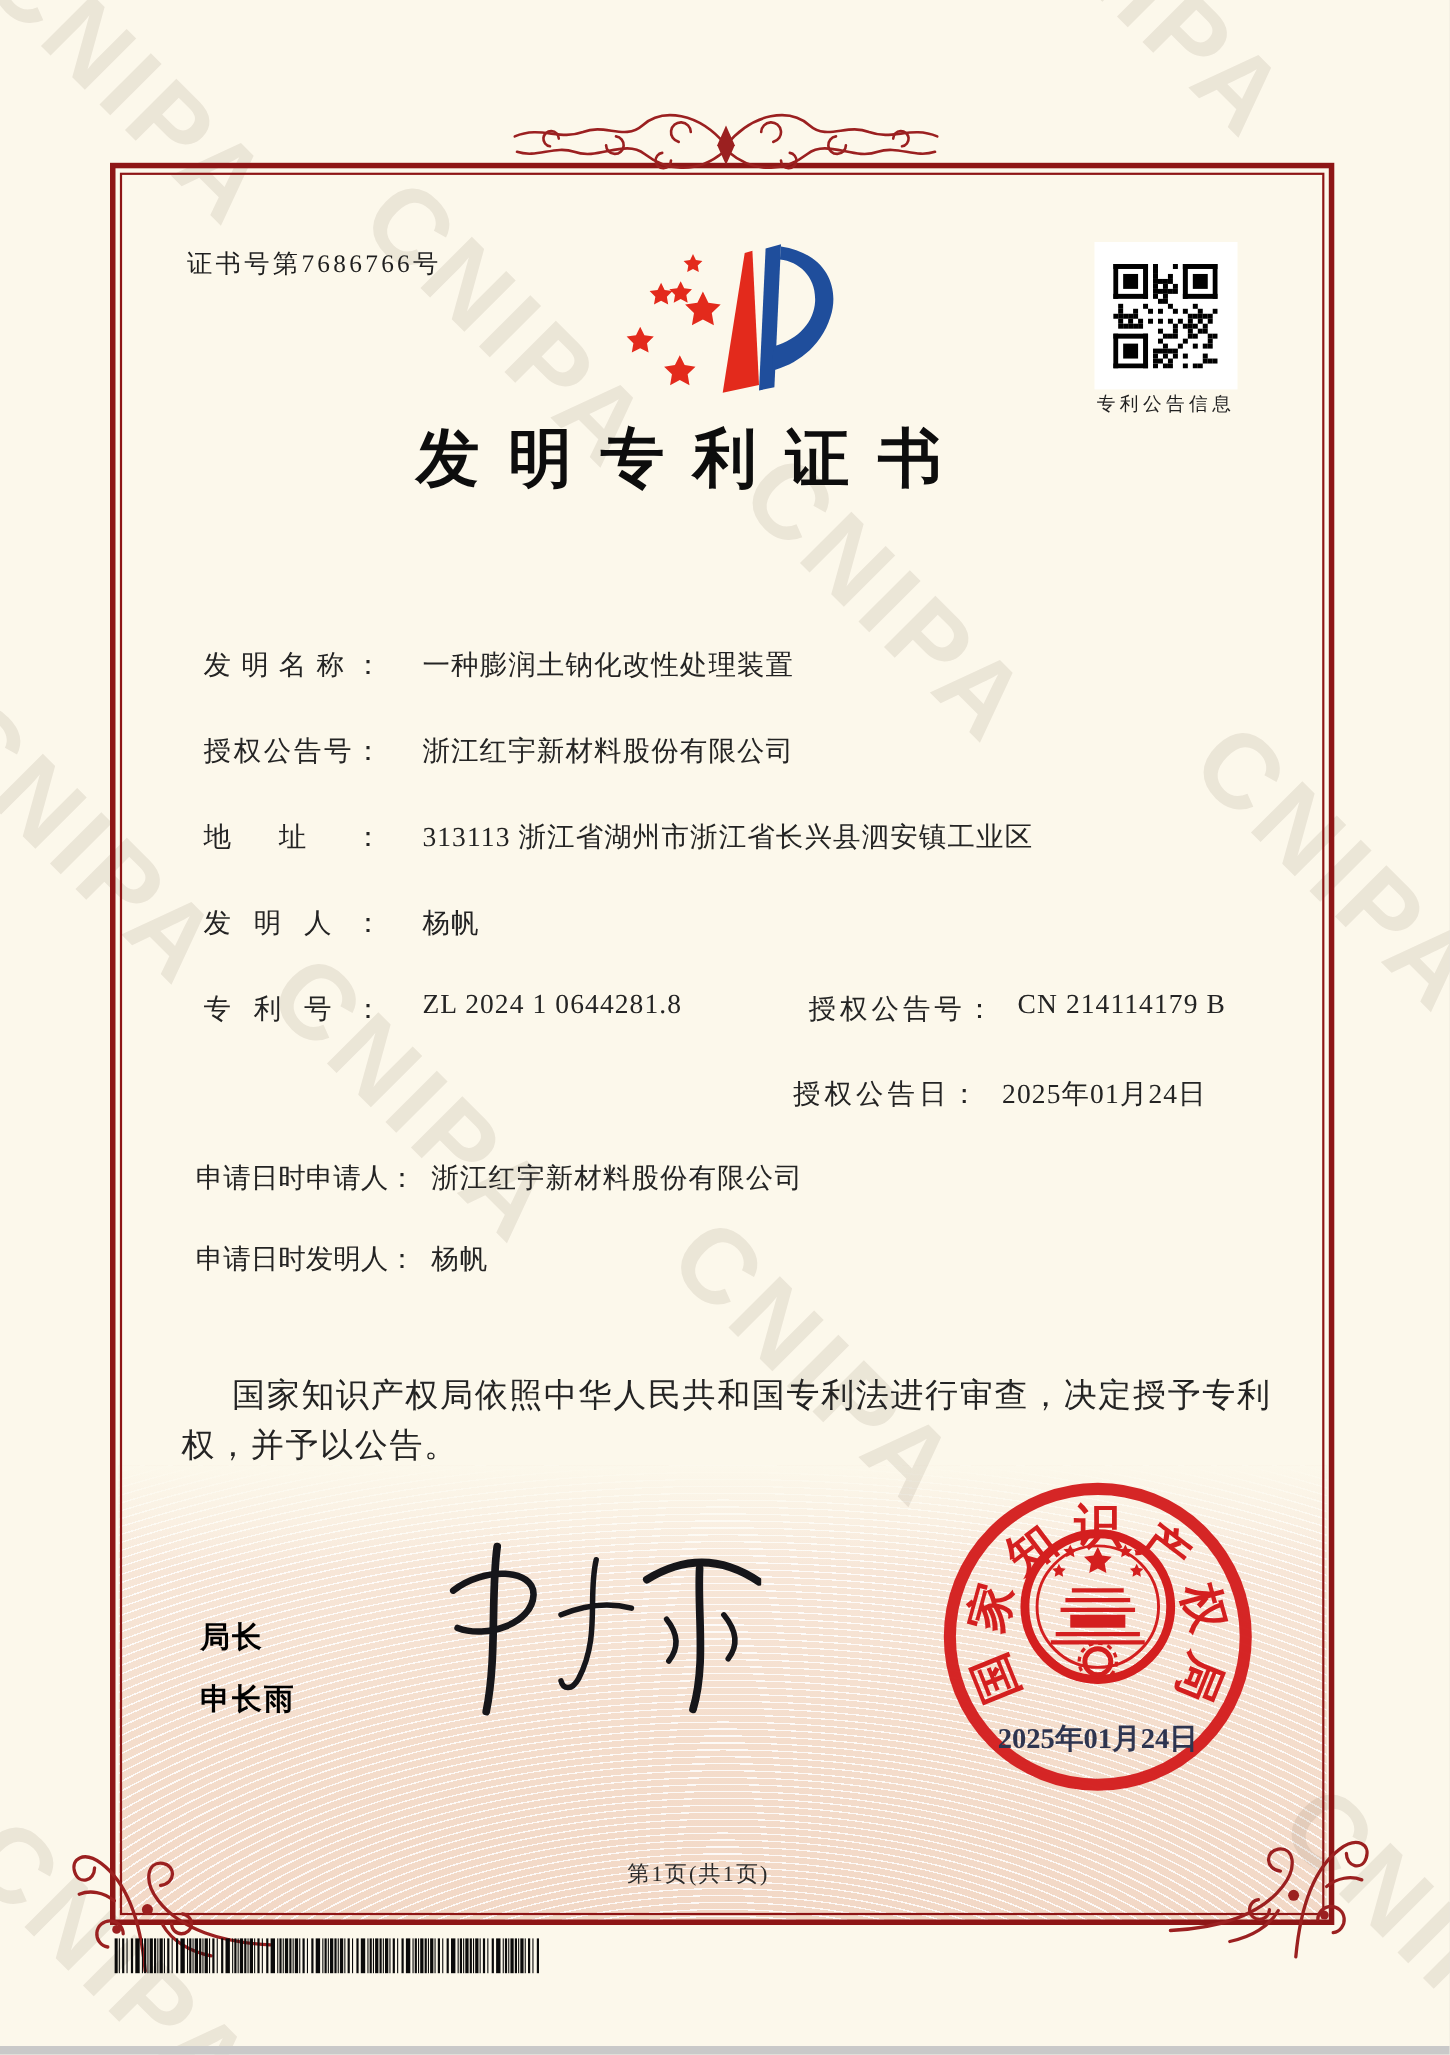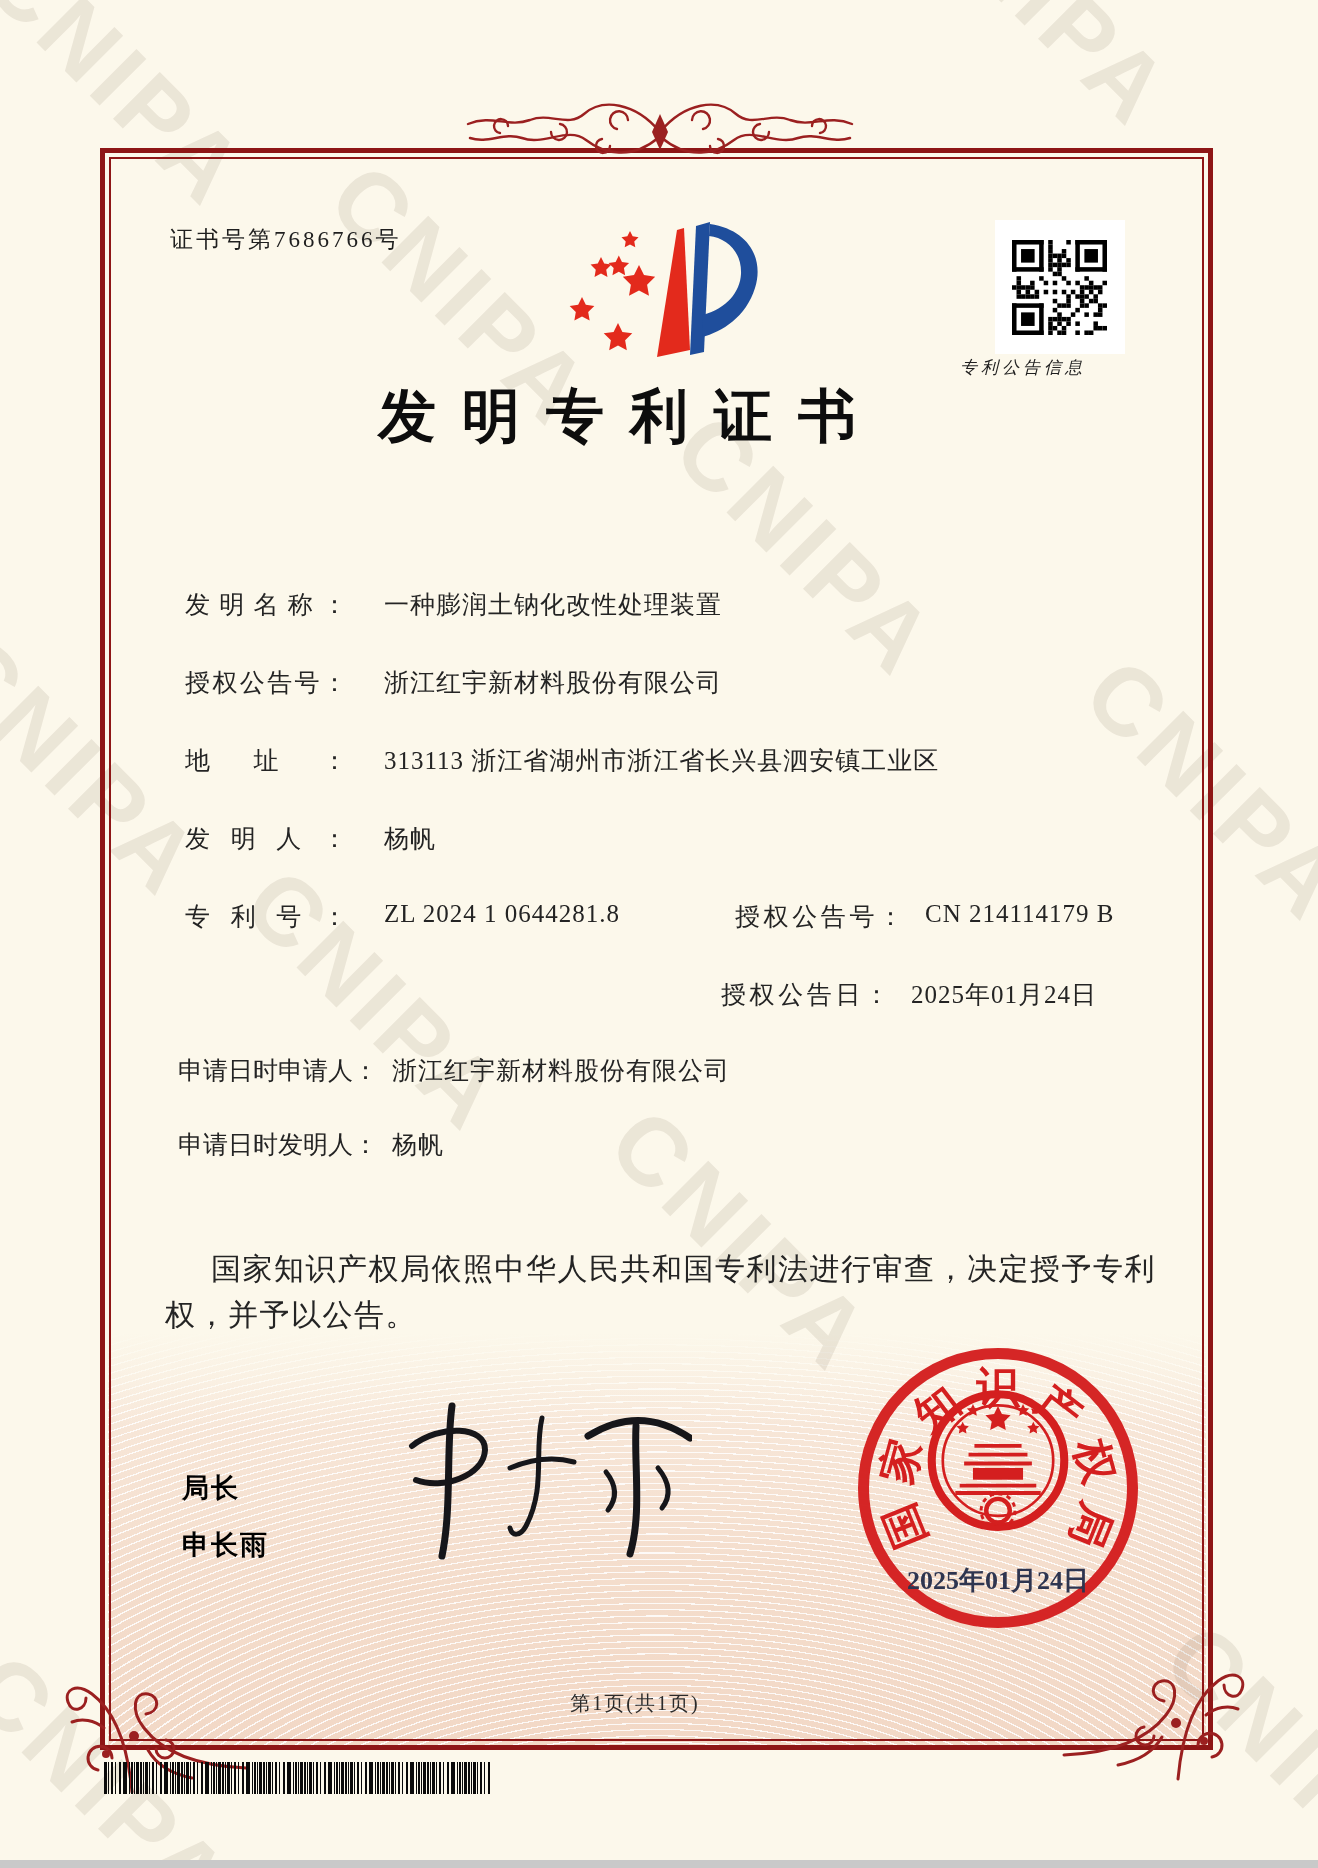--- a/index.html
+++ b/index.html
@@ -45,21 +45,21 @@
   }
   .waveband:before{
     content:"";position:absolute;left:0;top:0;right:0;height:95px;
     background:linear-gradient(180deg,#FCF8EB 0%, rgba(252,248,235,0) 100%);
   }
 
   .cert-no{left:170px;top:224px;font-size:23px;letter-spacing:3px;z-index:5;}
 
   .qr-box{left:995px;top:220px;width:130px;height:134px;background:#ffffff;z-index:5;}
   .qr-box svg{position:absolute;left:17px;top:20px;}
-  .qr-label{left:960px;top:356px;width:200px;text-align:left;font-size:17px;letter-spacing:4px;z-index:5;font-style:italic;}
+  .qr-label{left:960px;top:356px;width:200px;text-align:center;font-size:17px;letter-spacing:4px;z-index:5;}
 
   .logo{left:556px;top:218px;z-index:5;}
 
   .title{
     left:630px;top:378px;transform:translateX(-50%);
     font-size:58px;font-weight:bold;letter-spacing:26px;white-space:nowrap;
     z-index:5;color:#0d0d0d;
   }
 
   .row{position:absolute;white-space:nowrap;font-size:25px;z-index:5;color:#242424;}

